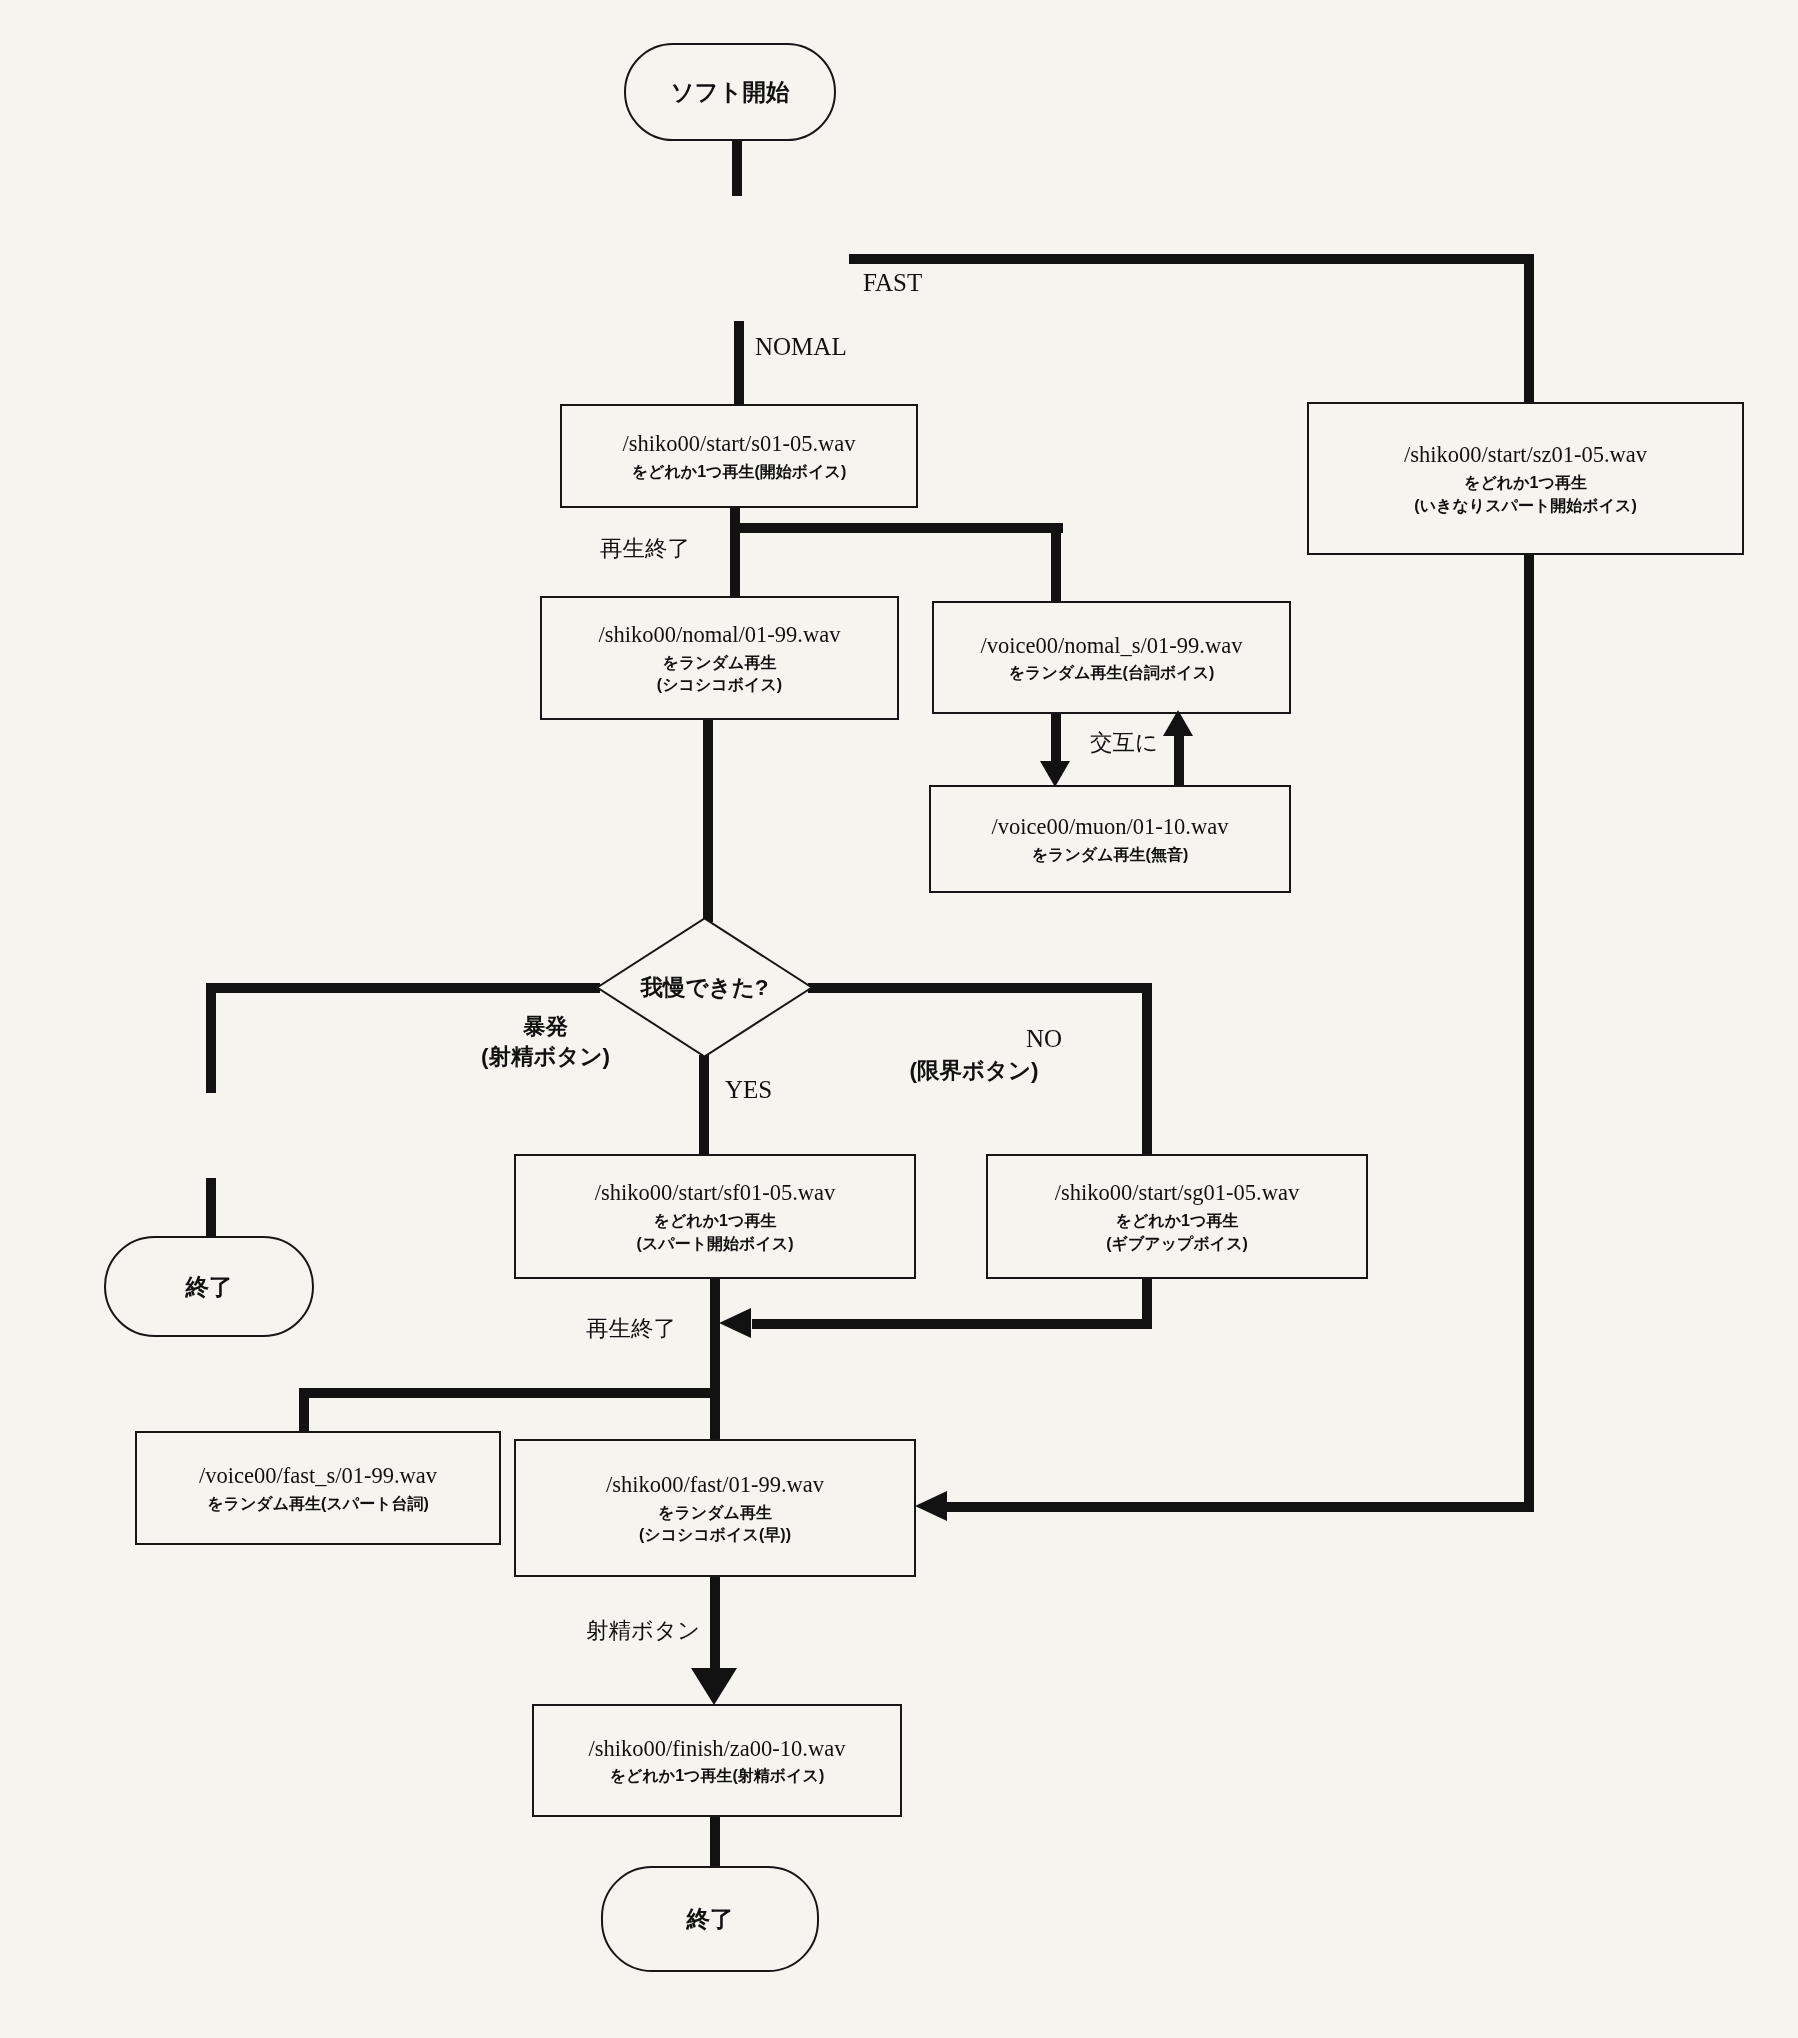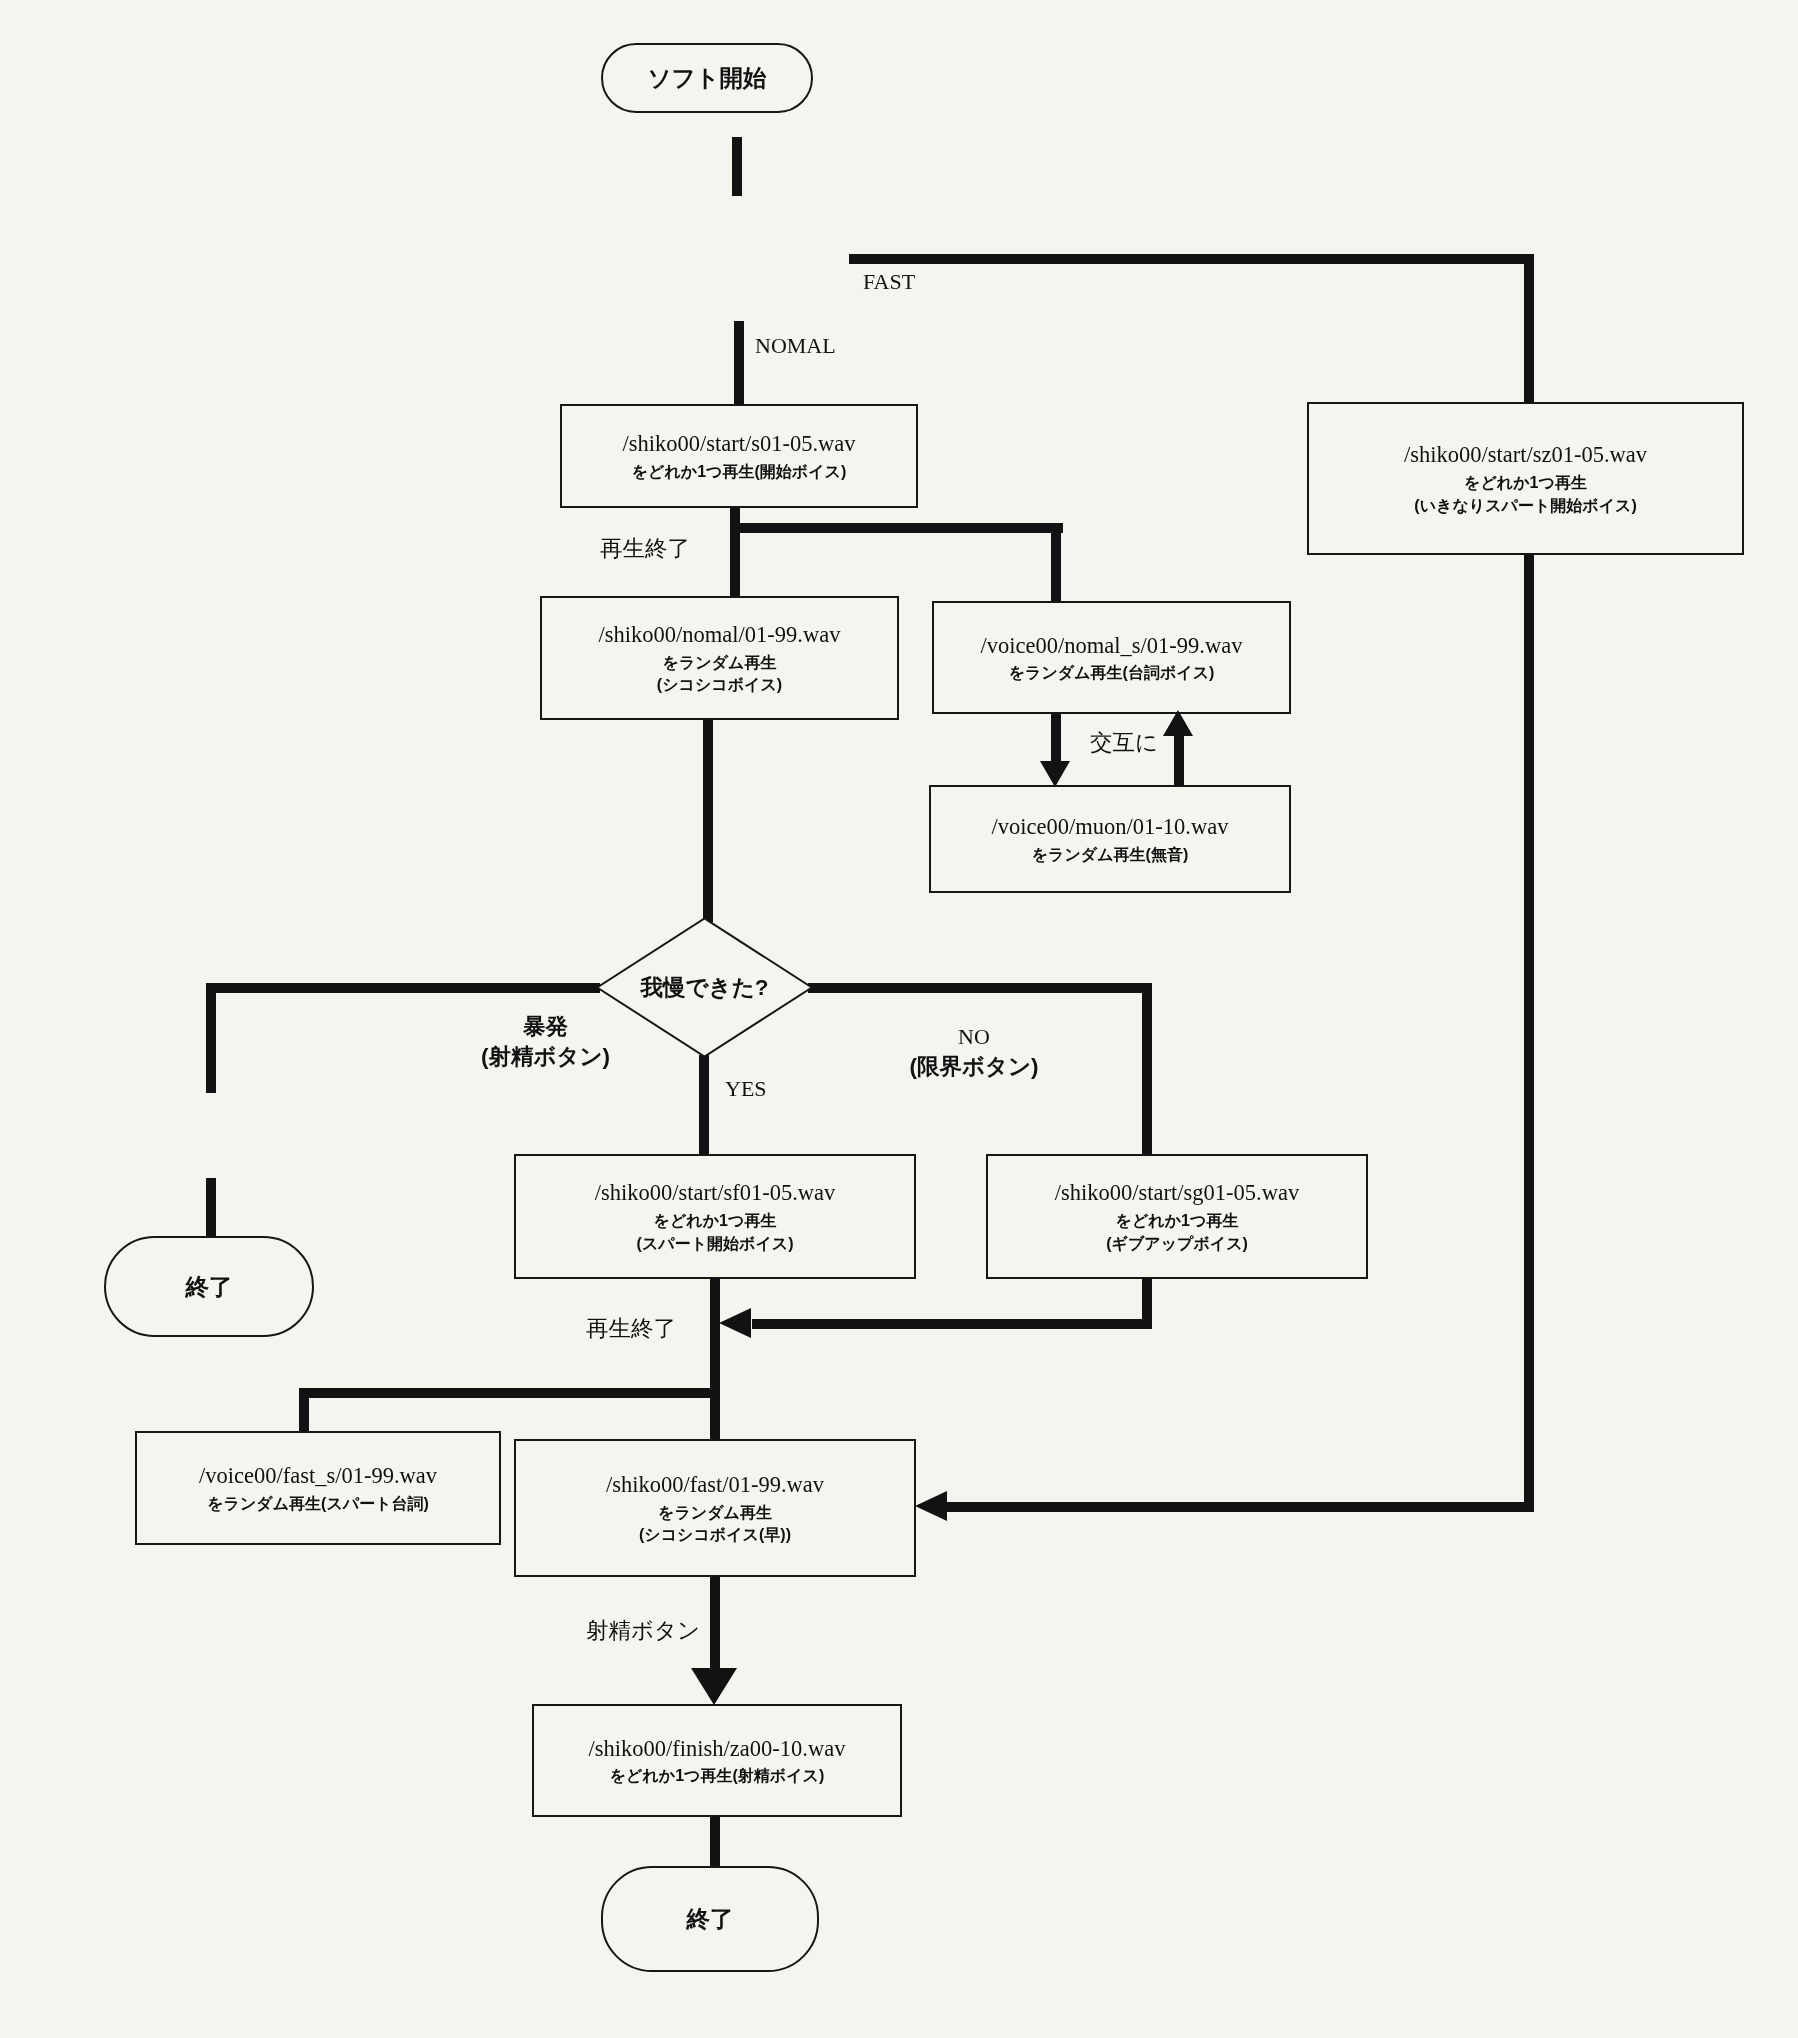--- a/index.html
+++ b/index.html
@@ -12,21 +12,21 @@
   .term{position:absolute;border:2px solid #161616;background:#f5f4ef;border-radius:51px;z-index:2;
         display:flex;justify-content:center;align-items:center;font-weight:bold;font-size:23.5px;color:#111;}
   .diamond{position:absolute;z-index:2;display:flex;justify-content:center;align-items:center;}
   .diamond svg{position:absolute;inset:0;width:100%;height:100%;overflow:visible;}
   .diamond polygon{fill:#f5f4ef;stroke:#161616;stroke-width:2px;vector-effect:non-scaling-stroke;}
   .diamond .lbl{position:relative;z-index:1;font-weight:bold;font-size:22.5px;color:#111;}
   .path-t{font-family:"Liberation Serif",serif;font-size:22.5px;color:#101010;line-height:1.45;}
   .jp-t{font-family:"Liberation Sans",sans-serif;font-weight:bold;font-size:16px;color:#101010;line-height:1.42;}
   .arr{position:absolute;width:0;height:0;z-index:3;}
   .elabel{position:absolute;z-index:4;color:#111;}
-  .serif-l{font-family:"Liberation Serif",serif;font-size:22px;}
+  .serif-l{font-family:"Liberation Serif",serif;font-size:25px;text-align:right;}
   .jp-l{font-family:"Liberation Sans",sans-serif;font-size:22.5px;}
   .jp-bold{font-weight:bold;}
   .center{text-align:center;}
 </style>
 </head>
 <body>
 
 <div class="stage">
 
   <div class="ln" style="left:732px;top:137px;width:9.8px;height:59px"></div>
@@ -54,21 +54,21 @@
   <div class="ln" style="left:299px;top:1388px;width:9.8px;height:47px"></div>
   <div class="ln" style="left:710px;top:1573px;width:9.8px;height:97px"></div>
   <div class="ln" style="left:710px;top:1813px;width:9.8px;height:57px"></div>
 
   <div class="arr" style="left:915px;top:1491px;border-top:15.7px solid transparent;border-bottom:15.7px solid transparent;border-right:32px solid #121212"></div>
   <div class="arr" style="left:1040px;top:761px;border-left:15.7px solid transparent;border-right:15.7px solid transparent;border-top:26.5px solid #121212"></div>
   <div class="arr" style="left:1163px;top:710px;border-left:15.7px solid transparent;border-right:15.7px solid transparent;border-bottom:26.5px solid #121212"></div>
   <div class="arr" style="left:719px;top:1308px;border-top:15.7px solid transparent;border-bottom:15.7px solid transparent;border-right:32px solid #121212"></div>
   <div class="arr" style="left:691px;top:1668px;border-left:23.5px solid transparent;border-right:23.5px solid transparent;border-top:37px solid #121212"></div>
 
-  <div class="term" style="left:601px;top:43px;width:212px;height:70px">
+  <div class="term" style="left:624px;top:43px;width:212px;height:98px">
     <span>ソフト開始</span>
   </div>
   <div class="term" style="left:104px;top:1236px;width:210px;height:101px">
     <span>終了</span>
   </div>
   <div class="term" style="left:601px;top:1866px;width:218px;height:106px">
     <span>終了</span>
   </div>
 
   <div class="diamond" style="left:595px;top:917px;width:219px;height:141px">

